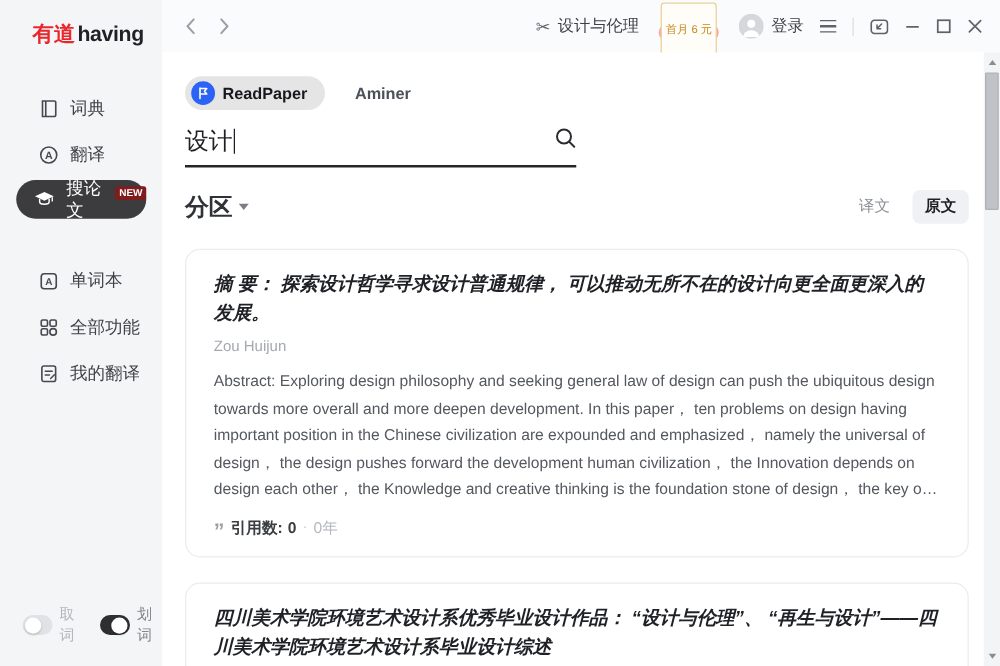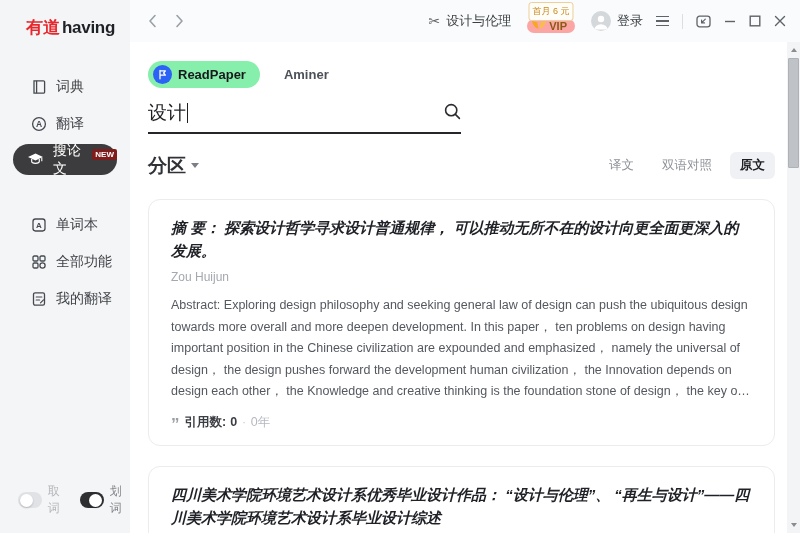--- a/index.html
+++ b/index.html
@@ -36,37 +36,37 @@
   
   .topbar { position:absolute; left:130px; top:0; right:0; height:42px; background:#fafbfc; }
   .nav-arrows { position:absolute; left:18px; top:0; height:42px; display:flex; align-items:center; gap:18px; }
   .arrow-btn { display:flex; cursor:pointer; }
   .tb-right { position:absolute; right:12px; top:0; height:42px; display:flex; align-items:center; }
   .scissors { color:#5f6368; font-size:14px; margin-right:6px; cursor:pointer; }
   .tb-label { font-size:13px; color:#3c4043; margin-right:16px; cursor:pointer; }
   .vip-wrap { position:relative; margin-right:16px; margin-top:9px; cursor:pointer; }
   .vip-promo { position:absolute; top:-17px; left:50%; transform:translateX(-50%); font-size:9px;
                color:#c8881e; background:#fffdf7; border:1px solid #eccf9a; border-radius:3px;
-               padding:2px 3px; white-space:nowrap; line-height:13px; }
+               padding:14px 3px; white-space:nowrap; line-height:13px; }
   .vip-pill { display:flex; align-items:center; background:#fca5a5; border-radius:9px;
               padding:1px 8px 1px 4px; font-size:11px; font-weight:bold; color:#8a5a12; }
   .vip-pill svg { margin-right:2px; }
   .avatar { width:20px; height:20px; margin-right:6px; cursor:pointer; }
   .login { font-size:13px; color:#3c4043; margin-right:13px; cursor:pointer; }
   .hamburger { display:flex; flex-direction:column; gap:3px; margin-right:13px; cursor:pointer; }
   .hamburger i { display:block; width:13px; height:1.5px; background:#5f6368; }
   .tb-divider { width:1px; height:15px; background:#dcdee1; margin-right:13px; }
   .winbtn { display:flex; align-items:center; margin-right:13px; cursor:pointer; }
   .winbtn:last-child { margin-right:2px; }
 
   
   .content { position:absolute; left:130px; top:42px; width:657px; bottom:0; background:#fff;
              padding:0 12px 0 18px; }
   .tabs { margin-top:19px; display:flex; align-items:center; }
-  .tab-pill { display:inline-flex; align-items:center; background:#86efac; border-radius:16px;
+  .tab-pill { display:inline-flex; align-items:center; background:#e5e5e5; border-radius:16px;
               padding:4px 14px 4px 5px; cursor:pointer; }
   .rp-logo { width:19px; height:19px; border-radius:50%; background:#2b63f6; margin-right:6px;
              display:flex; align-items:center; justify-content:center; }
   .tab-label { font-size:13px; font-weight:bold; color:#17191d; }
   .tab-plain { margin-left:24px; font-size:13px; font-weight:bold; color:#4c5058; cursor:pointer; }
 
   .search-row { margin-top:12px; width:313px; border-bottom:2px solid #24262a; display:flex;
                 align-items:center; padding-bottom:6px; }
   .search-text { font-size:19px; color:#1d1f23; }
   .cursor { width:1px; height:20px; background:#1d1f23; margin-left:1px; }
@@ -298,21 +298,20 @@
       </span>
     </div>
 
     <div class="filter-row">
       <span class="filter">
         <span>分区</span>
         <span class="caret-down"></span>
       </span>
       <div class="view-modes">
         <span class="vm">译文</span>
-        <span class="vm">双语对照</span>
         <span class="vm active">原文</span>
       </div>
     </div>
 
     <div class="card">
       <div class="card-title">摘 要： 探索设计哲学寻求设计普通规律， 可以推动无所不在的设计向更全面更深入的发展。</div>
       <div class="card-authors">Zou Huijun</div>
       <div class="card-abstract">Abstract:  Exploring design philosophy and seeking general law of design can push the ubiquitous design towards more overall and more deepen development.  In this paper， ten problems on design having important position in the Chinese civilization are expounded and emphasized， namely the universal of design， the design pushes forward the development human civilization， the Innovation depends on design each other， the Knowledge and creative thinking is the foundation stone of design， the key of design is to set up the target and propose the stratagem， systematical ...</div>
       <div class="card-footer">
         <span class="quote">”</span>

